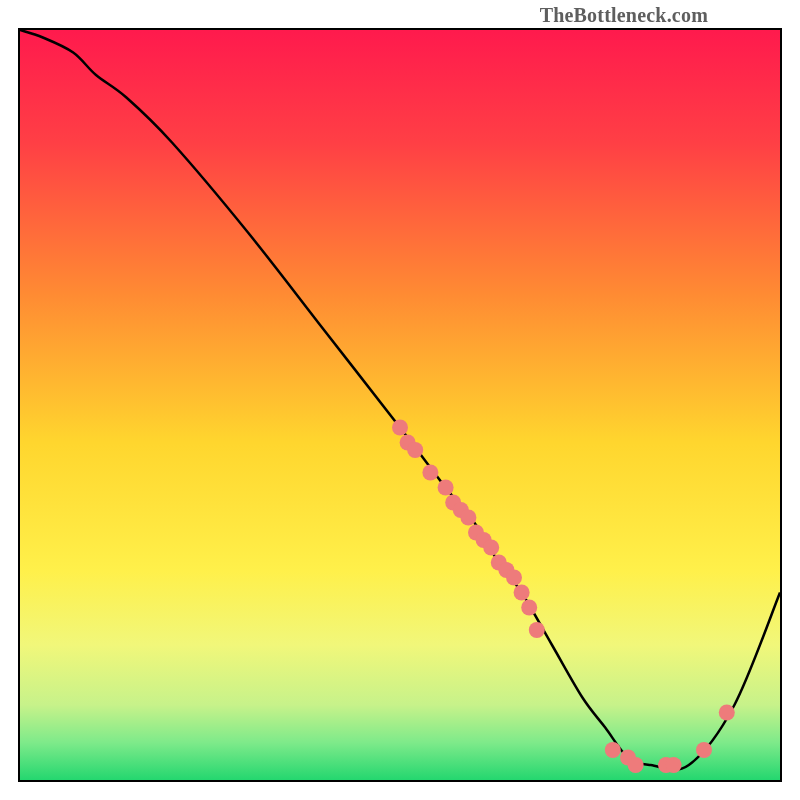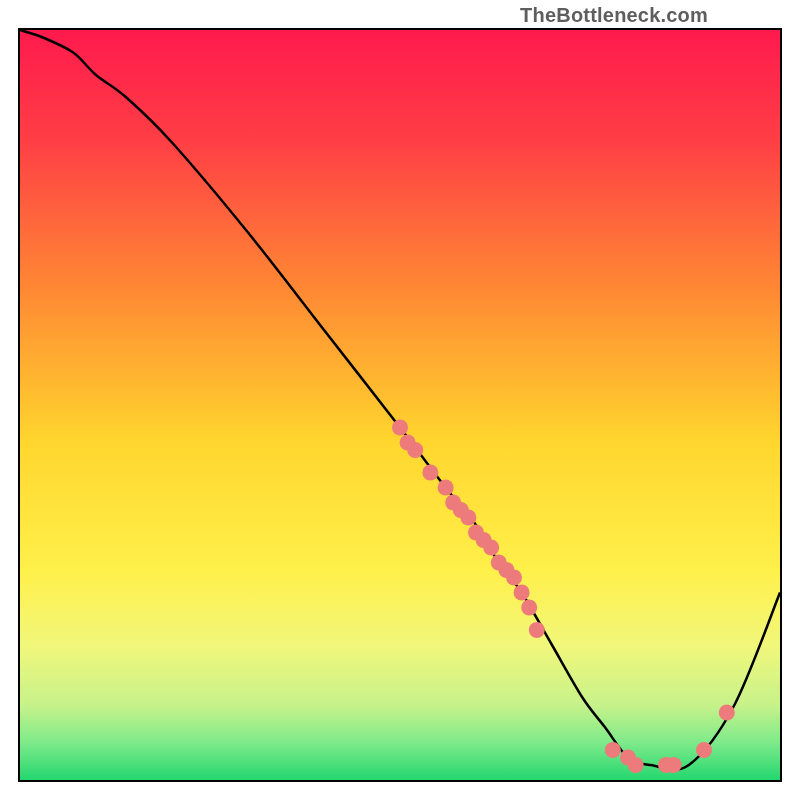--- a/index.html
+++ b/index.html
@@ -7,20 +7,21 @@
     padding: 0;
     width: 800px;
     height: 800px;
     background: #fff;
     font-family: Arial, Helvetica, sans-serif;
   }
   .wrap {
     width: 720px;
     height: 800px;
     position: relative;
+    font-family: Liberation Serif, serif;
   }
   .watermark {
     position: absolute;
     top: 4px;
     right: 12px;
     font-size: 20px;
     font-weight: 600;
     color: #5e5e5e;
     letter-spacing: 0.2px;
   }

